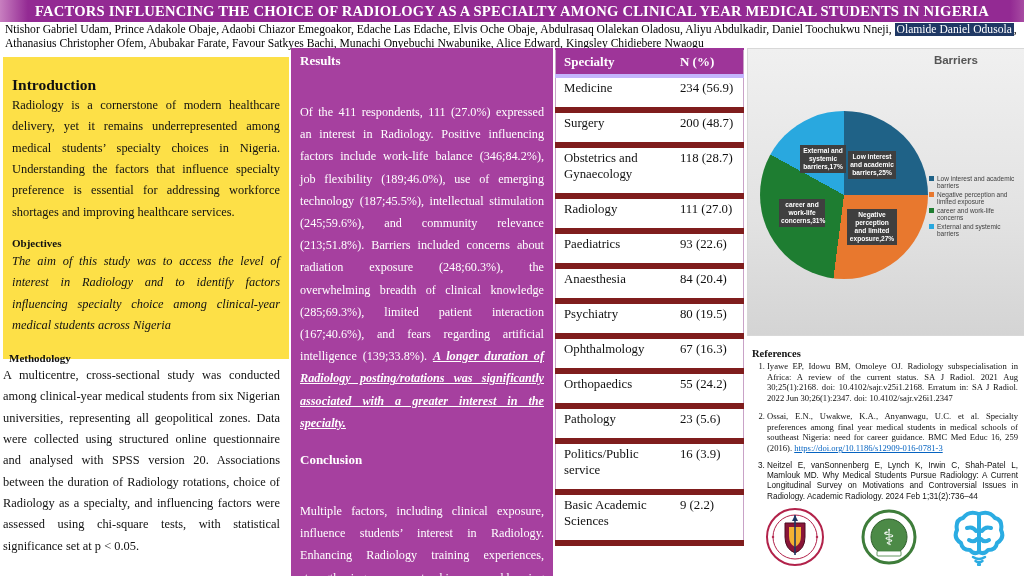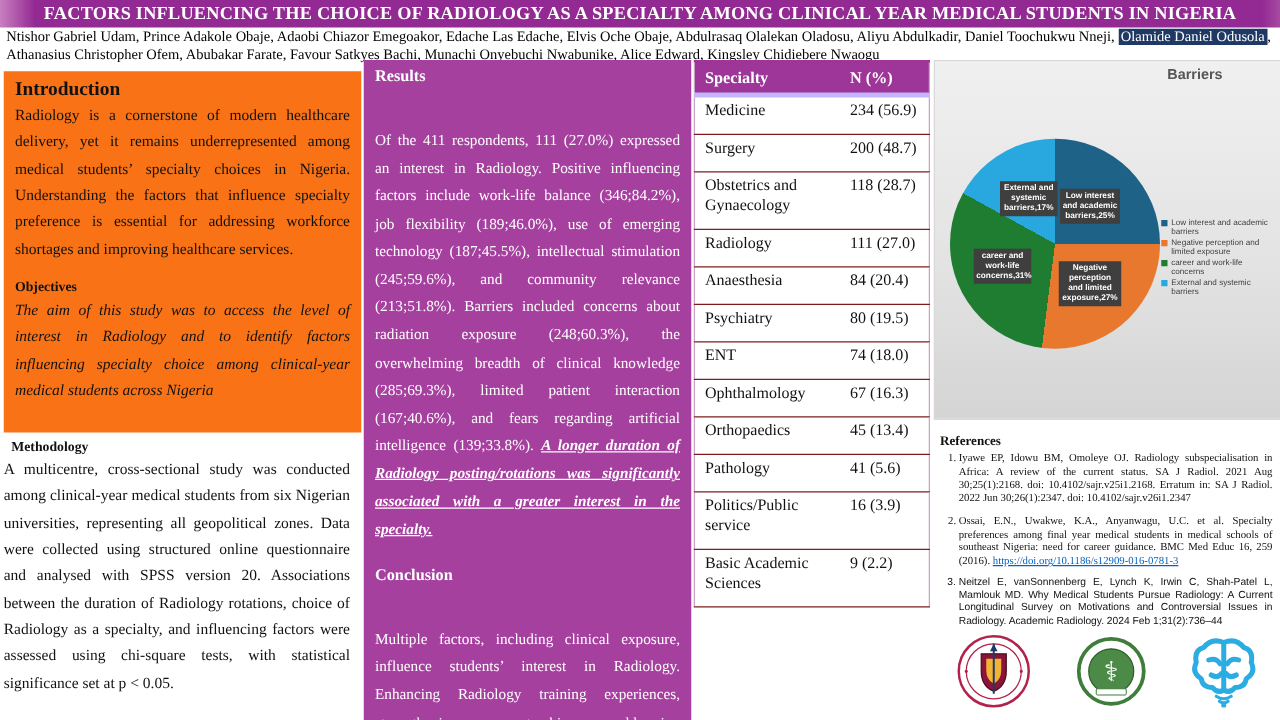--- a/index.html
+++ b/index.html
@@ -7,21 +7,21 @@
           font-family:"Liberation Serif",serif;color:#111;}
 
   
   .title-bar{position:absolute;left:0;top:0;width:1024px;height:22px;
              background:linear-gradient(90deg,#c87fc0 0,#932a93 28px,#932a93 calc(100% - 14px),#a74ba2 100%);
              color:#fff;font-weight:bold;font-size:14.6px;line-height:22px;text-align:center;letter-spacing:.2px;}
   .authors{position:absolute;left:5px;top:23px;width:1014px;font-size:11.6px;line-height:1.18;color:#000;}
   .hl{background:#1f3864;color:#fff;padding:0 2px;}
 
   
-  .peach-box{position:absolute;left:3px;top:57px;width:268px;height:276px;background:#f97316;padding:4px 9px 9px 9px;}
+  .peach-box{position:absolute;left:3px;top:57px;width:268px;height:276px;background:#fde047;padding:17px 9px 9px 9px;}
   .h1{font-size:15.5px;font-weight:bold;margin:2px 0 1px 0;}
   .h2{font-size:11px;font-weight:bold;margin:14px 0 2px 0;}
   .body-text{font-size:12.4px;line-height:1.72;text-align:justify;}
   .italic{font-style:italic;}
   .methodology{position:absolute;left:3px;top:352px;width:277px;}
   .methodology .h2{margin:0 0 1px 6px;}
 
   
   .purple-panel{position:absolute;left:291px;top:48px;width:244px;height:510px;background:#a6409f;
                 color:#fff;padding:5px 9px 13px 9px;}
@@ -29,21 +29,21 @@
   .purple-panel .body-text{font-size:12.2px;line-height:1.82;margin-top:32px;}
   .emph{font-weight:bold;font-style:italic;text-decoration:underline;}
   .purple-panel .h2.conclusion{margin-top:18px;}
 
   
   .spec-table{position:absolute;left:555px;top:48px;width:189px;border-collapse:collapse;
               border:1px solid #c9a2c7;border-top:2px solid #9e3599;background:#fff;}
   .spec-table th{background:#9e3599;color:#fff;font-weight:bold;font-size:13px;text-align:left;
                  padding:4px 8px;border-bottom:4px solid #c4b5fd;}
   .spec-table td{font-size:12.8px;line-height:1.25;vertical-align:top;padding:3px 8px 10px 8px;
-                 border-bottom:1px solid #7f1d1d;}
+                 border-bottom:6px solid #7f1d1d;}
   .spec-table th:first-child,.spec-table td:first-child{width:108px;}
   .spec-table th:last-child,.spec-table td:last-child{width:65px;}
 
   
   .chart-box{position:absolute;left:747px;top:48px;width:276px;height:286px;
              background:linear-gradient(180deg,#f0f0f0 0%,#e2e2e2 60%,#d4d4d4 100%);
              border:1px solid #d8d8d8;font-family:"Liberation Sans",sans-serif;}
   .chart-title{position:absolute;left:0;top:5px;width:230px;text-align:right;
                font-size:11.5px;font-weight:bold;color:#555;}
   .pie{position:absolute;left:12px;top:62px;width:168px;height:168px;border-radius:50%;}
@@ -113,42 +113,42 @@
         </tr>
         <tr>
           <td>Obstetrics and Gynaecology</td>
           <td>118 (28.7)</td>
         </tr>
         <tr>
           <td>Radiology</td>
           <td>111 (27.0)</td>
         </tr>
         <tr>
+          <td>Paediatrics</td>
+          <td>93 (22.6)</td>
+        </tr>
+        <tr>
           <td>Anaesthesia</td>
           <td>84 (20.4)</td>
         </tr>
         <tr>
           <td>Psychiatry</td>
           <td>80 (19.5)</td>
         </tr>
         <tr>
-          <td>ENT</td>
-          <td>74 (18.0)</td>
-        </tr>
-        <tr>
           <td>Ophthalmology</td>
           <td>67 (16.3)</td>
         </tr>
         <tr>
           <td>Orthopaedics</td>
-          <td>45 (13.4)</td>
+          <td>55 (24.2)</td>
         </tr>
         <tr>
           <td>Pathology</td>
-          <td>41 (5.6)</td>
+          <td>23 (5.6)</td>
         </tr>
         <tr>
           <td>Politics/Public service</td>
           <td>16 (3.9)</td>
         </tr>
         <tr>
           <td>Basic Academic Sciences</td>
           <td>9 (2.2)</td>
         </tr>
       </tbody>

